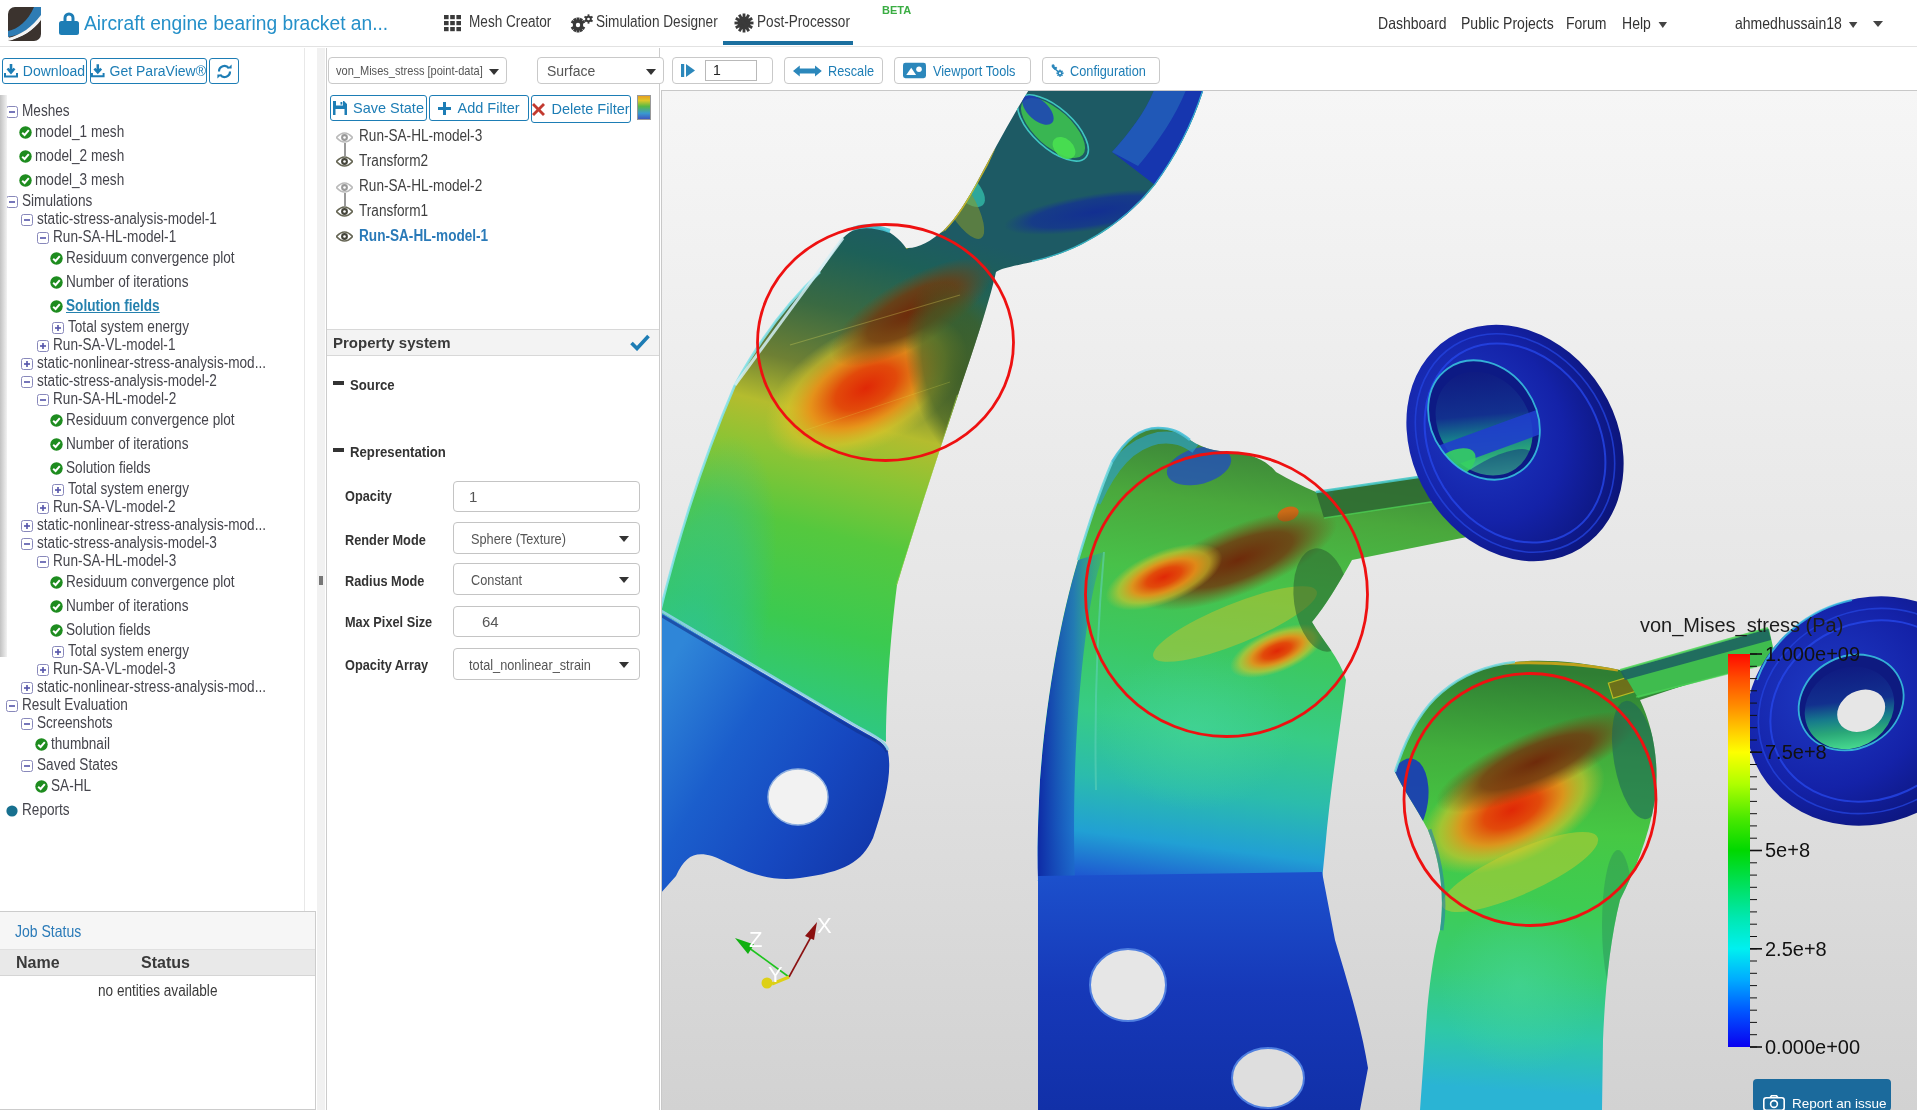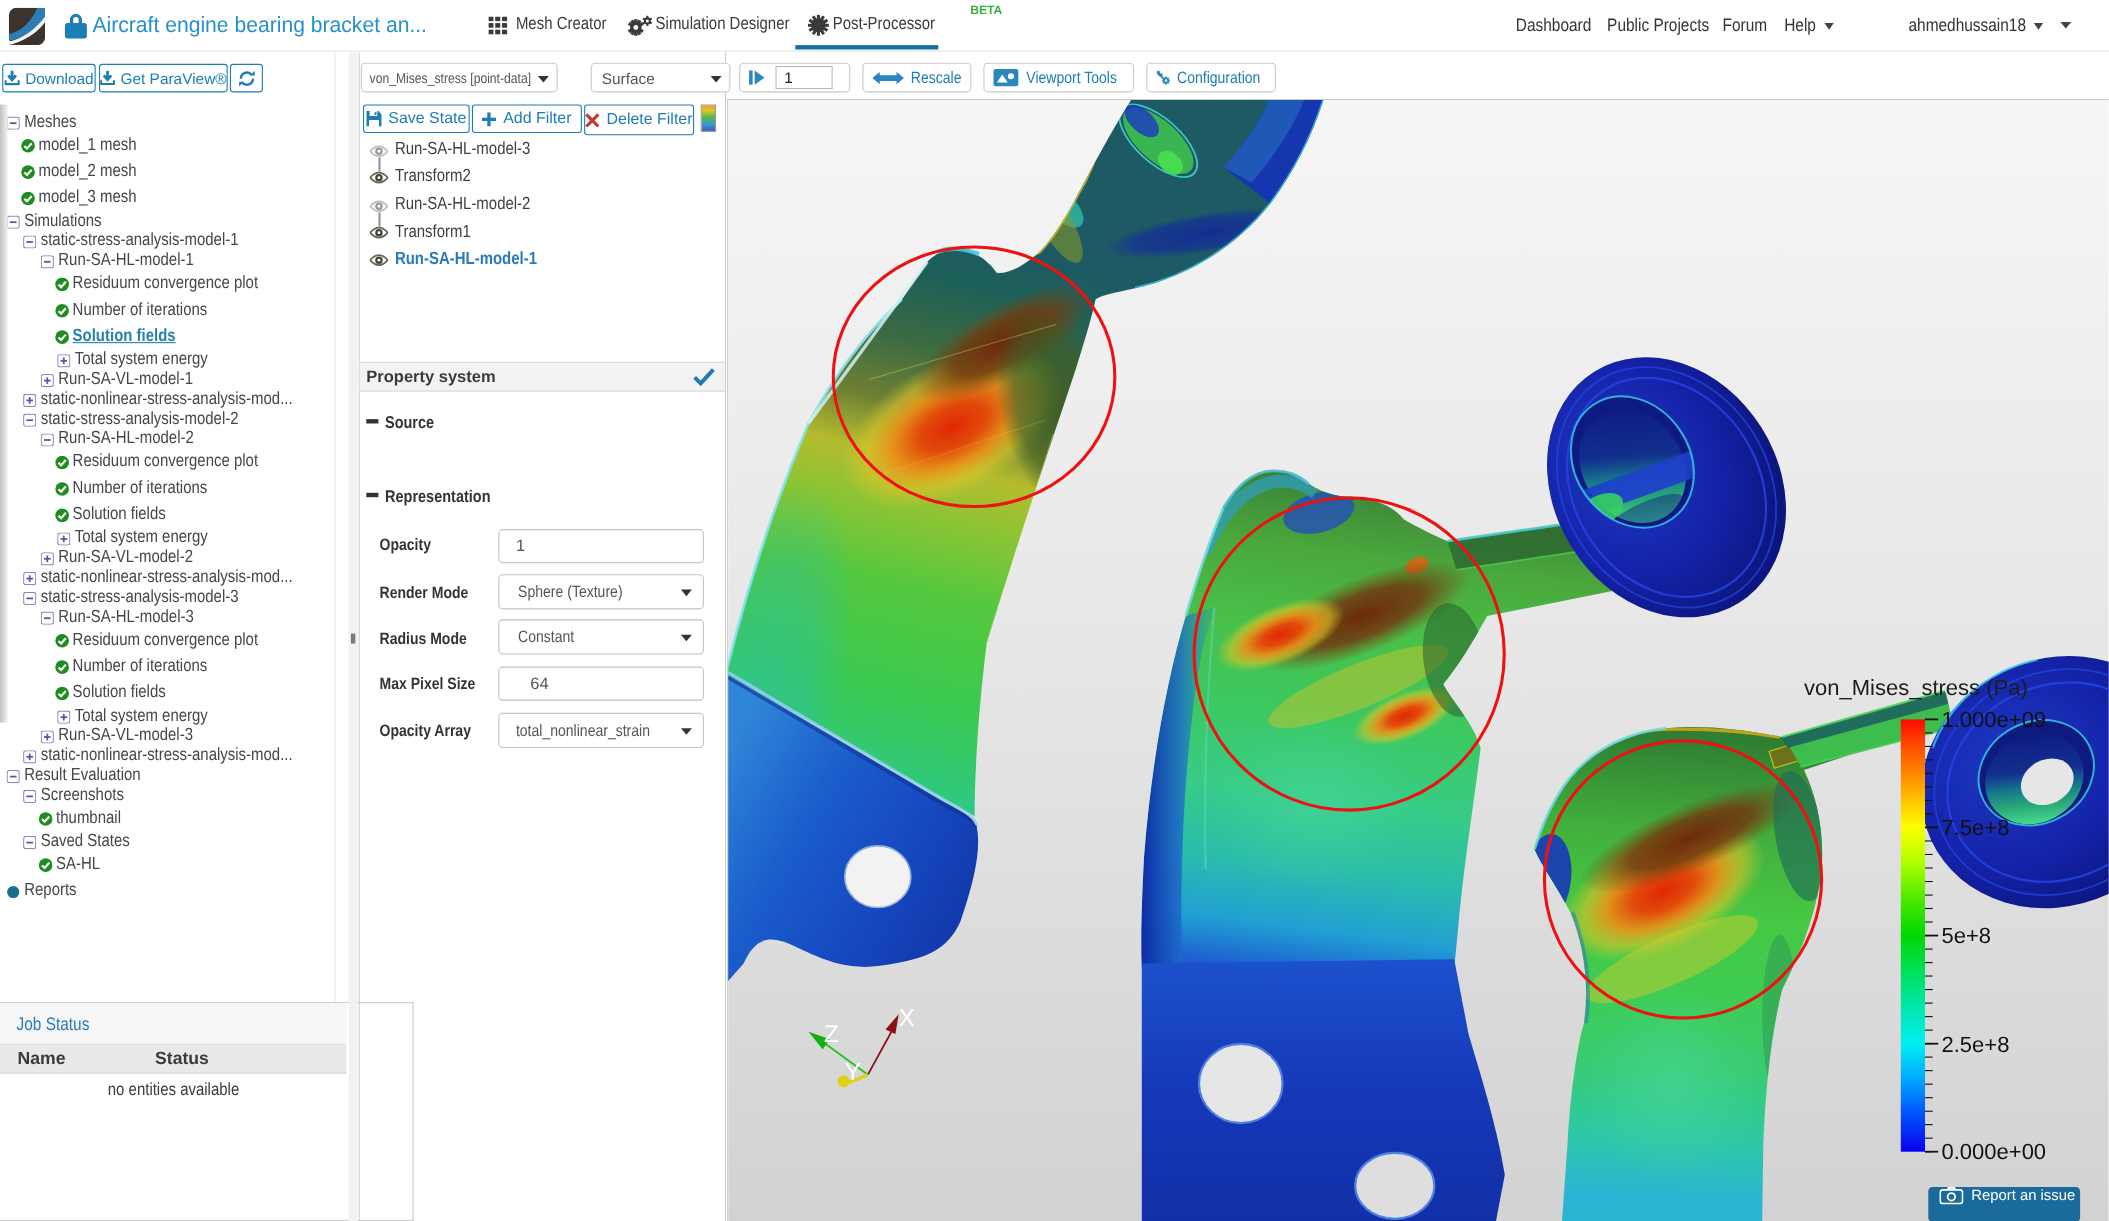--- a/index.html
+++ b/index.html
@@ -298,21 +298,21 @@
     <svg class="ticon" style="left:35px;top:780px" width="13" height="13" viewBox="0 0 13 13">
       <circle cx="6.5" cy="6.5" r="6.2" fill="#1e8c1f"></circle>
       <path d="M3.2 6.8 L5.6 9 L9.8 4.2" stroke="#fff" stroke-width="2" fill="none"></path>
     </svg>
     <div class="trow" style="left:51px;top:777px;">SA-HL</div>
     <svg class="ticon" style="left:6px;top:805px" width="12" height="12">
       <circle cx="6" cy="6" r="5.6" fill="#17708f"></circle>
     </svg>
     <div class="trow" style="left:22px;top:801px;">Reports</div>
     <div class="abs" style="left:0;top:95px;width:7px;height:562px;background:linear-gradient(90deg,#c2c2c2,#f2f2f2);"></div>
-<div class="abs" style="left:0;top:911px;width:376px;height:199px;border:1px solid #ccc;border-left:none;">
+<div class="abs" style="left:0;top:911px;width:316px;height:199px;border:1px solid #ccc;border-left:none;">
  <div class="abs" style="left:0;top:0;width:315px;height:38px;background:#f6f6f6;border-bottom:1px solid #e0e0e0;"></div>
  <div class="abs cx" style="left:15px;top:10px;font-size:16.5px;color:#2a7ab8;">Job Status</div>
  <div class="abs" style="left:0;top:38px;width:315px;height:26px;background:#e9e9e9;border-bottom:1px solid #d5d5d5;"></div>
  <div class="abs" style="left:16px;top:42px;font-size:16px;font-weight:bold;color:#3a3a3a;">Name</div>
  <div class="abs" style="left:141px;top:42px;font-size:16px;font-weight:bold;color:#3a3a3a;">Status</div>
  <div class="abs cx" style="left:98px;top:70px;font-size:16px;color:#3a3a3a;">no entities available</div>
 </div>
 
 <div class="abs" style="left:304px;top:48px;width:1px;height:863px;background:#e8e8e8;"></div>
 <div class="abs" style="left:317px;top:48px;width:8px;height:1062px;background:#f1f1f1;"></div>
@@ -854,21 +854,21 @@
 <text x="1765" y="661" font-size="20" fill="#111">1.000e+09</text>
 <text x="1765" y="759" font-size="20" fill="#111">7.5e+8</text>
 <text x="1765" y="857" font-size="20" fill="#111">5e+8</text>
 <text x="1765" y="956" font-size="20" fill="#111">2.5e+8</text>
 <text x="1765" y="1054" font-size="20" fill="#111">0.000e+00</text>
 </g>
 </g>
 </svg>
 
 <div style="position:absolute;left:1091px;top:988px;width:138px;height:32px;background:#1b6a9c;
-border-radius:4px;color:#fff;font-size:13.5px;display:flex;align-items:flex-start;white-space:nowrap;">
+border-radius:4px;color:#fff;font-size:13.5px;display:flex;align-items:flex-end;white-space:nowrap;">
 <svg width="22" height="16" viewBox="0 0 22 16" style="margin-left:10px;flex:none">
  <rect x="0.8" y="2.8" width="20.4" height="12.4" rx="2.5" fill="none" stroke="#fff" stroke-width="1.6"></rect>
  <path d="M7 2.8 L8.5 0.8 L13.5 0.8 L15 2.8" fill="none" stroke="#fff" stroke-width="1.6"></path>
  <circle cx="11" cy="9" r="3.4" fill="none" stroke="#fff" stroke-width="1.6"></circle>
 </svg>
 <span style="margin-left:7px;">Report an issue</span>
       </div>
 
 </div>
   </div>

